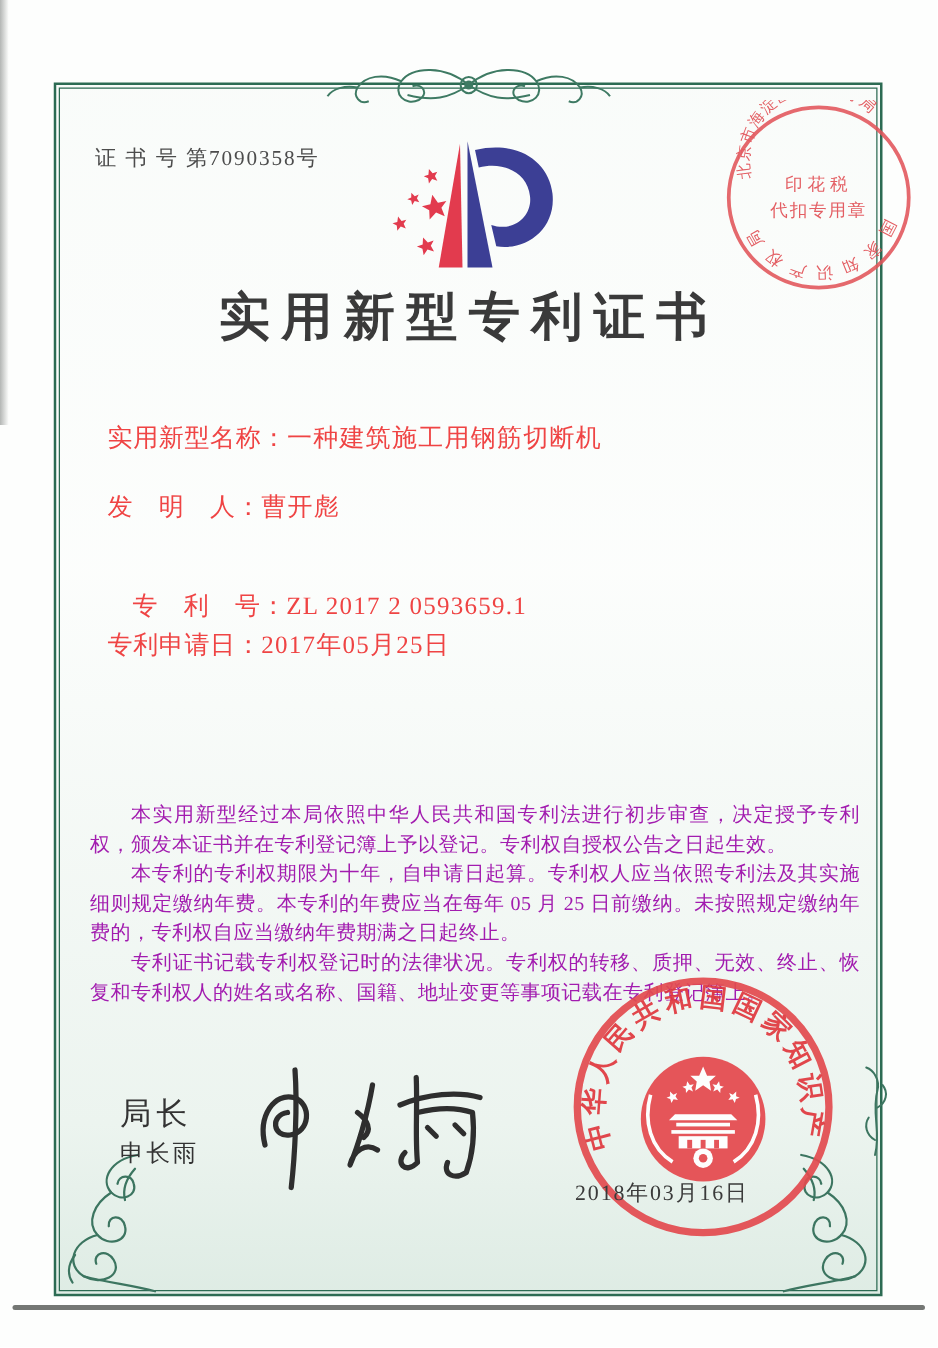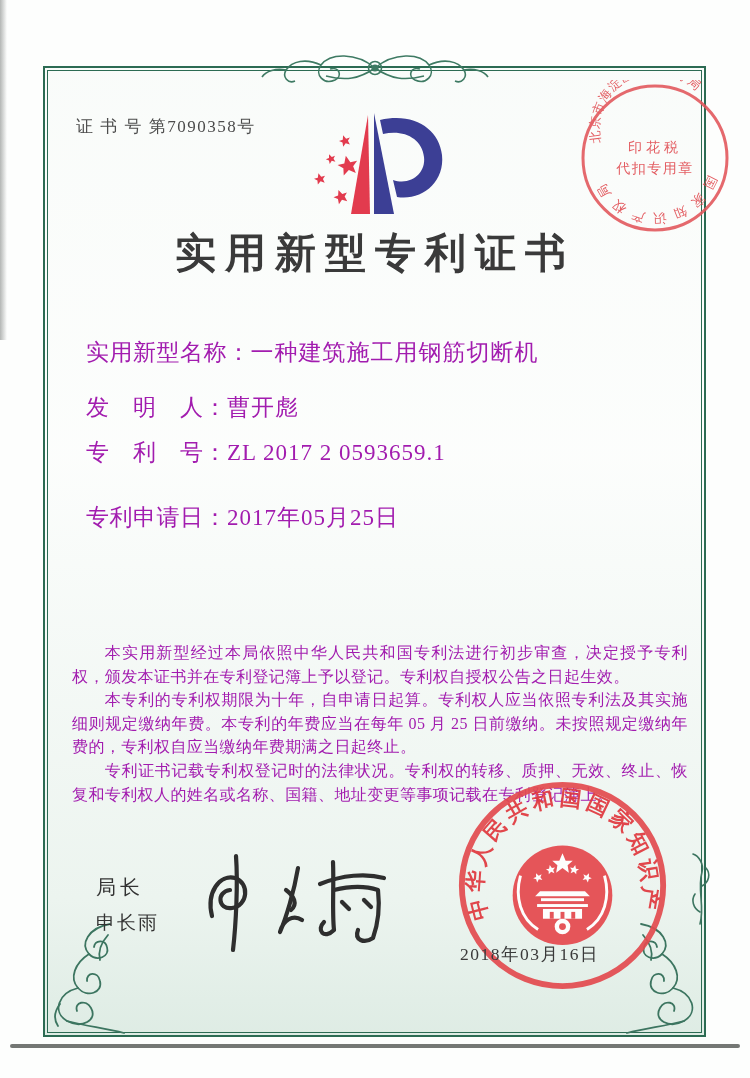--- a/index.html
+++ b/index.html
@@ -15,29 +15,29 @@
 
   
   .frame{left:43px;top:66px;width:659px;height:967px;border:2px solid #2c6b53;
     background:linear-gradient(180deg,rgba(232,241,235,.18) 0%,rgba(232,241,235,.05) 40%,
       rgba(219,234,225,.5) 86%,rgba(212,230,220,.75) 100%);}
   .frame::before{content:"";position:absolute;inset:2px;border:1px solid #2c6b53;}
 
   .cert-number{left:76px;top:115px;font-size:17px;color:#4c4c4c;letter-spacing:1.5px;}
   .title{left:0;top:226px;width:100%;text-align:center;font-size:41px;font-weight:600;
     letter-spacing:9px;color:#3a3a3a;}
-  .field-row{position:absolute;left:86px;font-size:23px;color:#a21caf;white-space:nowrap;}
+  .field-row{position:absolute;left:86px;font-size:20px;color:#ef4444;white-space:nowrap;}
   .field-row .lbl{letter-spacing:.5px;}
   .field-row .val{letter-spacing:1px;}
 
   .paragraphs{left:72px;top:641px;width:616px;}
   .paragraphs p{margin:0;text-indent:2.05em;font-size:16px;line-height:23.6px;
     letter-spacing:.4px;color:#a21caf;text-align:justify;}
 
-  .sig-title{left:96px;top:874px;font-size:20px;letter-spacing:4px;color:#333;}
+  .sig-title{left:96px;top:874px;font-size:25px;letter-spacing:4px;color:#333;}
   .sig-name{left:96px;top:910px;font-size:19px;letter-spacing:2px;color:#333;}
   .signature-svg{left:190px;top:850px;}
 
   .seal-svg{left:455px;top:778px;opacity:.92;}
   .seal-date{left:460px;top:942px;font-size:17.5px;letter-spacing:1.5px;color:#3a3a3a;z-index:5;}
   .tax-svg{left:577px;top:80px;opacity:.88;}
 
   .footer{left:0;top:987px;width:750px;text-align:center;font-size:15px;
     letter-spacing:2px;color:#3c3c3c;}
 
@@ -117,21 +117,21 @@
   </svg>
 
   <div class="abs title">实用新型专利证书</div>
 
   <div class="field-row" style="top:337px;">
     <span class="lbl">实用新型名称：</span><span class="val">一种建筑施工用钢筋切断机</span>
   </div>
   <div class="field-row" style="top:392px;">
     <span class="lbl">发　明　人：</span><span class="val">曹开彪</span>
   </div>
-  <div class="field-row" style="top:437px;">
+  <div class="field-row" style="top:471px;margin-left:20px;">
     <span class="lbl">专　利　号：</span><span class="val">ZL 2017 2 0593659.1</span>
   </div>
   <div class="field-row" style="top:502px;">
     <span class="lbl">专利申请日：</span><span class="val">2017年05月25日</span>
   </div>
 
   <div class="abs paragraphs">
     <p>本实用新型经过本局依照中华人民共和国专利法进行初步审查，决定授予专利权，颁发本证书并在专利登记簿上予以登记。专利权自授权公告之日起生效。</p>
     <p>本专利的专利权期限为十年，自申请日起算。专利权人应当依照专利法及其实施细则规定缴纳年费。本专利的年费应当在每年 05 月 25 日前缴纳。未按照规定缴纳年费的，专利权自应当缴纳年费期满之日起终止。</p>
     <p>专利证书记载专利权登记时的法律状况。专利权的转移、质押、无效、终止、恢复和专利权人的姓名或名称、国籍、地址变更等事项记载在专利登记簿上。</p>

